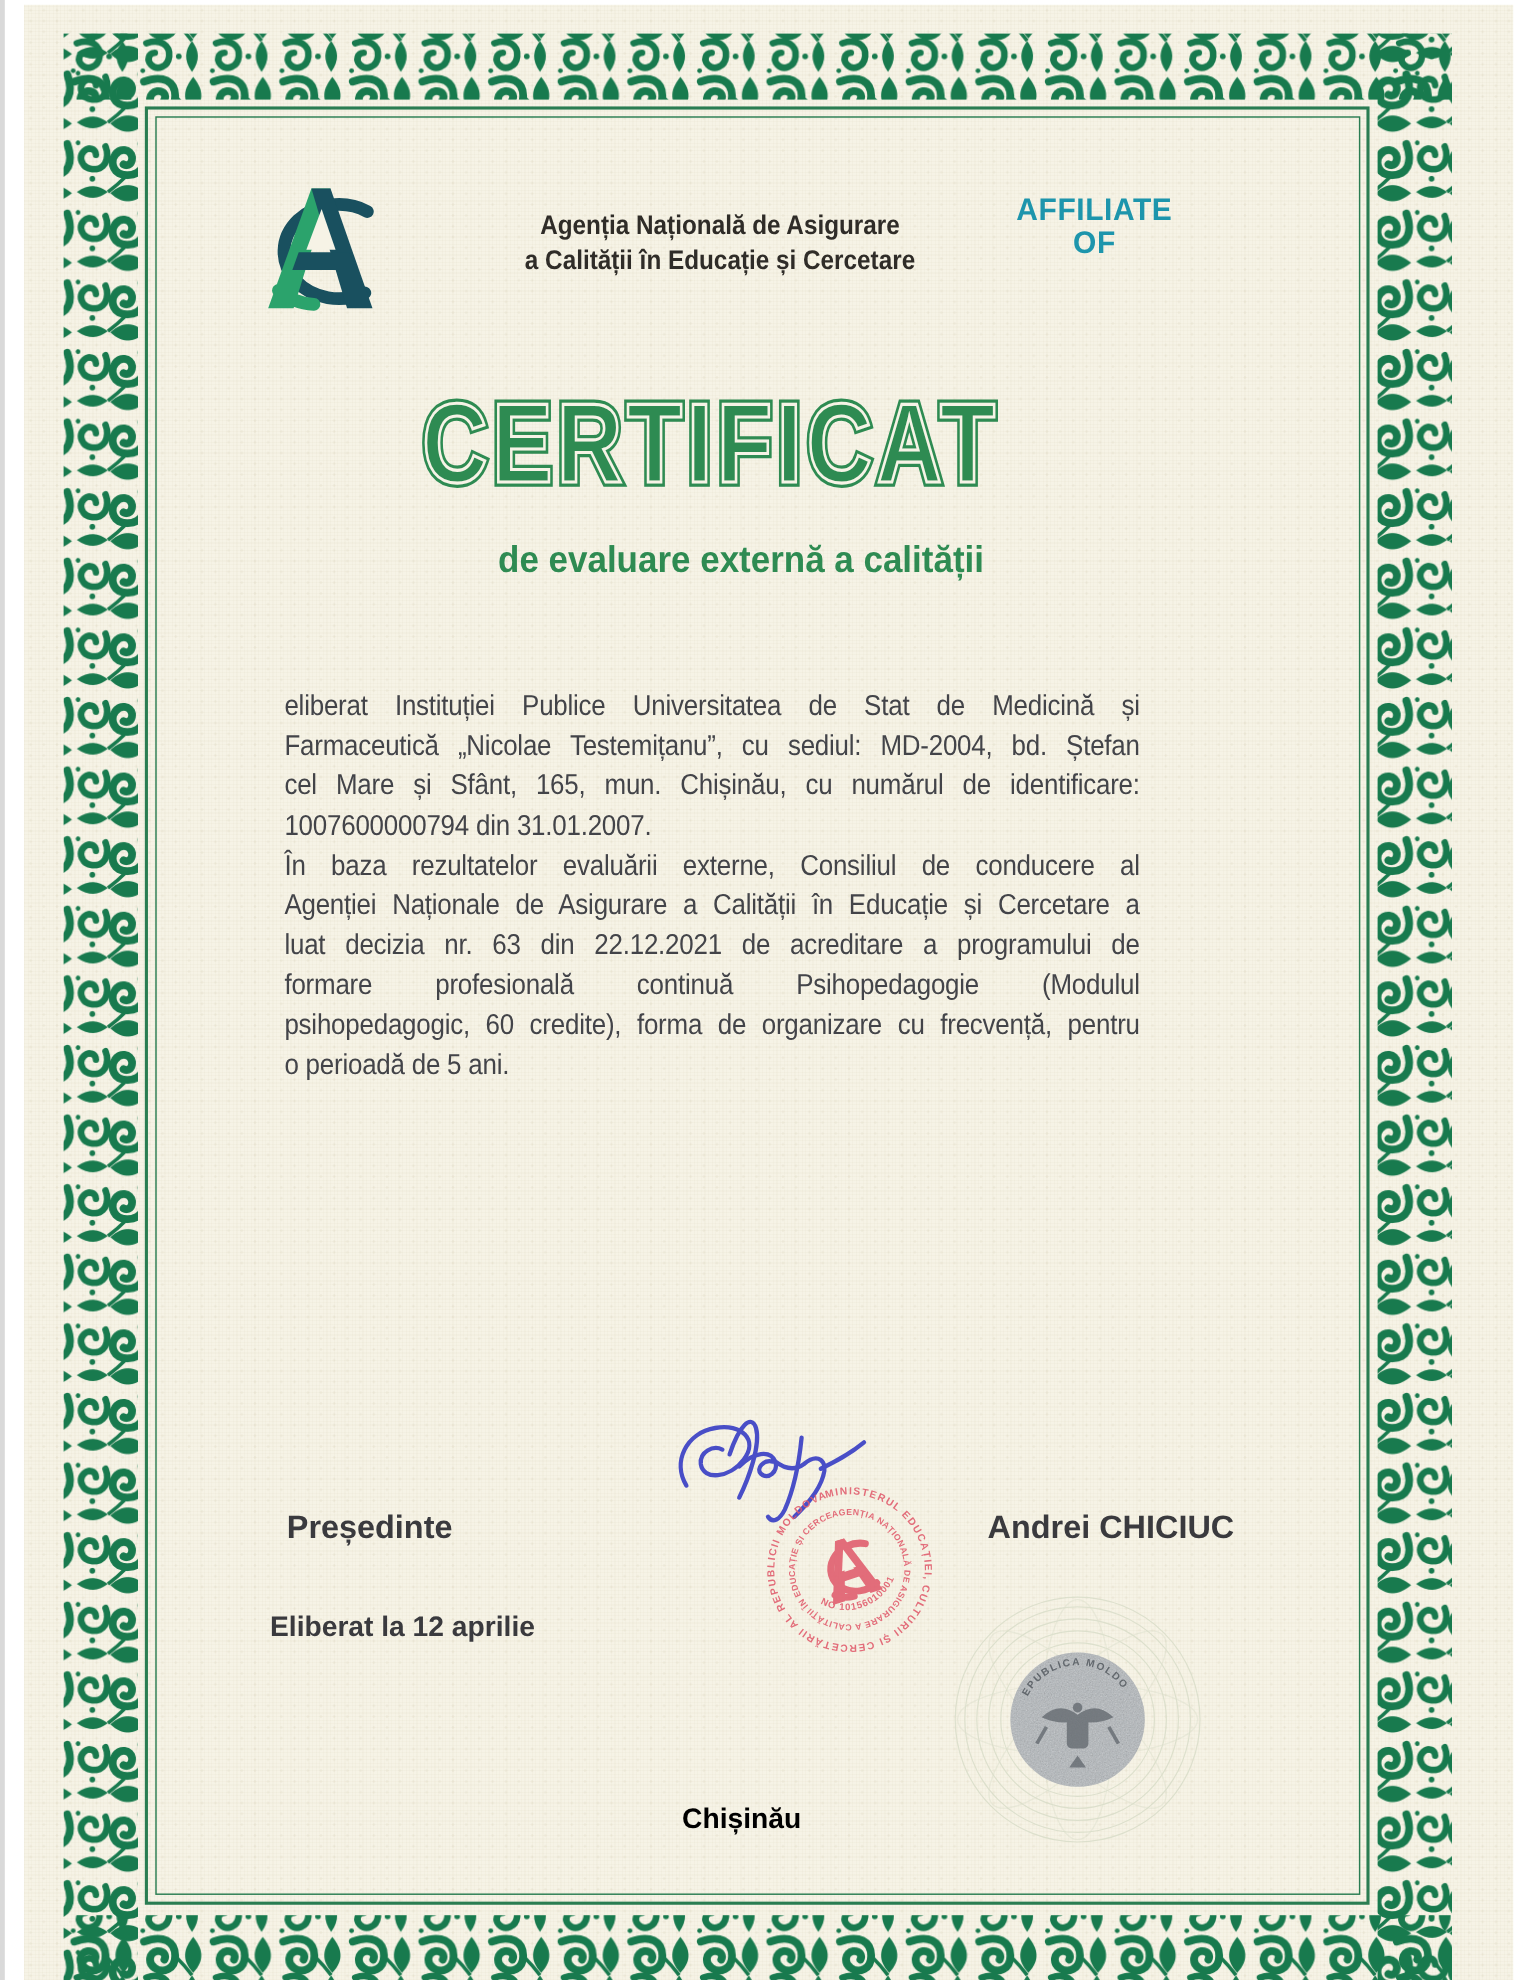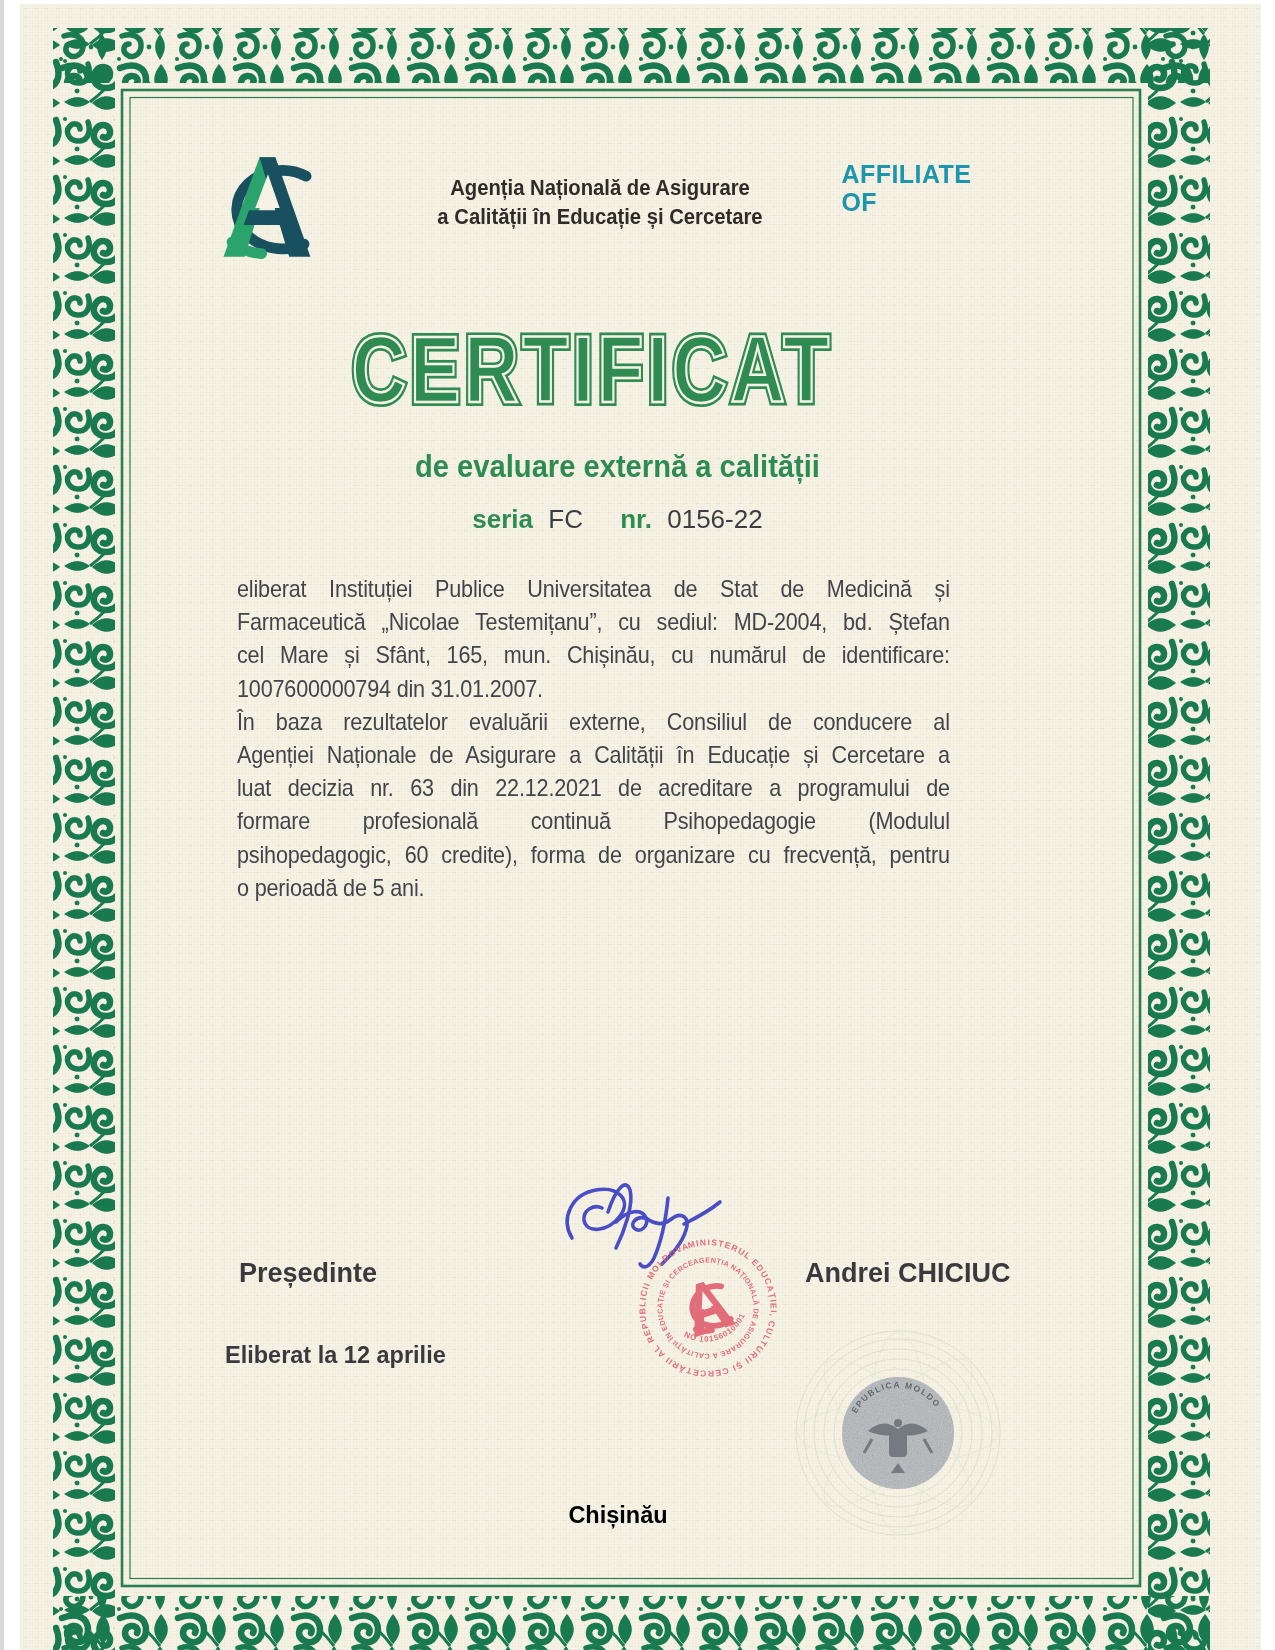--- a/index.html
+++ b/index.html
@@ -19,21 +19,21 @@
   }
   .edge-line{position:absolute;left:0;top:0;bottom:0;width:4px;background:#d9d9d9;}
   .border-svg,.abs{position:absolute;}
   
   .logo{left:215px;top:148px;width:106px;height:118px;}
   .orgname{
     left:350px;top:174px;width:500px;text-align:center;
     color:#2f2c28;font-weight:bold;font-size:22.5px;line-height:28.5px;
     transform:scaleX(0.9);
   }
-  .affiliate{left:826px;top:160px;width:172px;margin-left:12px;}
+  .affiliate{left:826px;top:160px;width:172px;text-align:center;}
   .affiliate .aff-of{
     display:block;color:#1d95ac;font-weight:bold;font-size:26px;line-height:28px;
     letter-spacing:0.5px;transform:scaleX(0.96);
   }
   .affiliate .enqa{
     display:block;color:#1d5689;font-size:57px;line-height:56px;letter-spacing:2px;font-weight:400;
   }
   
   .title-wrap{
     left:260px;top:318px;width:665px;height:112px;text-align:center;
@@ -57,21 +57,21 @@
   .serial .gap{margin-left:30px;}
   
   .bodytext{
     left:237px;top:572px;width:792px;transform:scaleX(0.9);transform-origin:left top;
     color:#434449;font-size:24px;line-height:33.2px;letter-spacing:-0.2px;
   }
   .bodytext .jl{text-align:justify;text-align-last:justify;}
   .bodytext .ll{text-align:left;}
   
   .president{left:239px;top:1258px;font-size:27px;font-weight:bold;color:#3a3a3e;}
-  .signer{left:805px;top:1258px;font-size:27px;font-weight:bold;color:#3a3a3e;}
+  .signer{left:823px;top:1258px;font-size:27px;font-weight:bold;color:#3a3a3e;}
   .issued{left:225px;top:1342px;font-size:23.5px;font-weight:bold;color:#3a3a3e;}
   .city{left:548px;top:1502px;width:140px;text-align:center;font-size:23.5px;font-weight:bold;color:#000000;}
   .signature{left:550px;top:1160px;width:185px;height:125px;}
   .red-stamp{left:632px;top:1232px;width:152px;height:152px;filter:blur(0.3px);}
   .seal{left:788px;top:1323px;width:220px;height:220px;}
 </style>
 </head>
 <body>
 
 <div class="certificate">
@@ -122,26 +122,20 @@
     <span class="aff-of">AFFILIATE OF</span>
   </div>
 
   <div class="abs title-wrap">
     <span class="t-back" aria-hidden="true">CERTIFICAT</span>
     <span class="t-front">CERTIFICAT</span>
   </div>
 
   <div class="abs subtitle">de evaluare externă a calității</div>
 
-  <div class="abs serial">
-    <span class="g">seria</span>
-    <span class="sp">FC</span>
-    <span class="g gap">nr.</span>
-    <span class="sp">0156-22</span>
-  </div>
 
   <div class="abs bodytext">
     <div class="jl">eliberat Instituției Publice Universitatea de Stat de Medicină și</div>
     <div class="jl">Farmaceutică „Nicolae Testemițanu”, cu sediul: MD-2004, bd. Ștefan</div>
     <div class="jl">cel Mare și Sfânt, 165, mun. Chișinău, cu numărul de identificare:</div>
     <div class="ll">1007600000794 din 31.01.2007.</div>
     <div class="jl">În baza rezultatelor evaluării externe, Consiliul de conducere al</div>
     <div class="jl">Agenției Naționale de Asigurare a Calității în Educație și Cercetare a</div>
     <div class="jl">luat decizia nr. 63 din 22.12.2021 de acreditare a programului de</div>
     <div class="jl">formare profesională continuă Psihopedagogie (Modulul</div>

